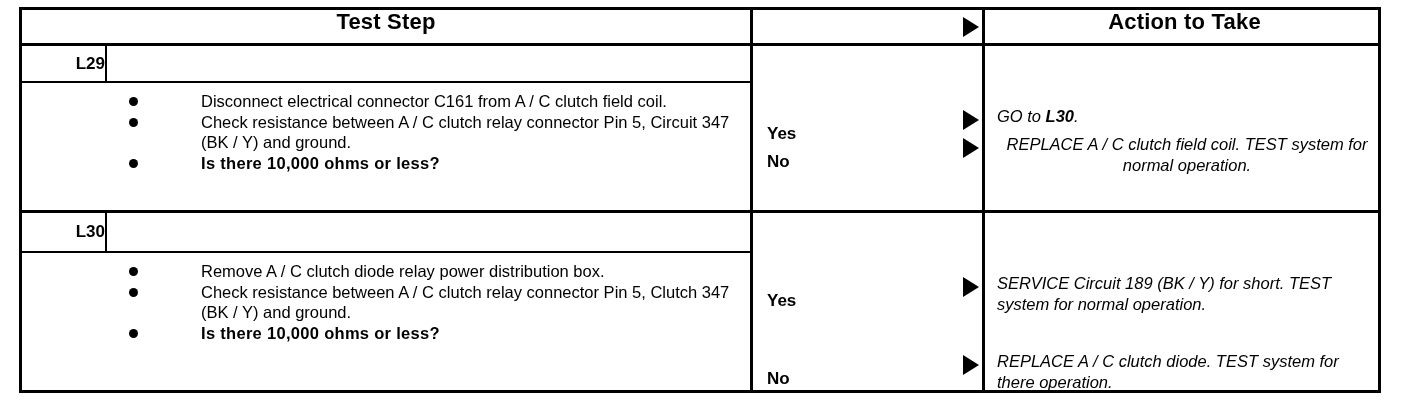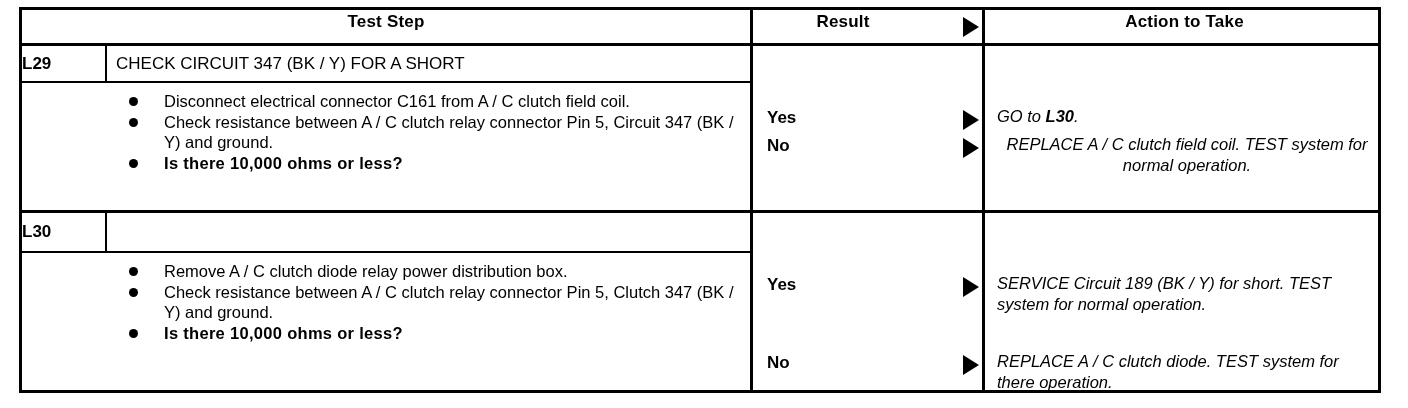--- a/index.html
+++ b/index.html
@@ -76,21 +76,21 @@
 
   
   .hdr {
     position: absolute;
     top: 0;
     height: 24px;
     display: flex;
     align-items: center;
     justify-content: center;
     font-weight: bold;
-    font-size: 17px;
+    font-size: 22px;
     letter-spacing: .2px;
   }
   .hdr-teststep { left: 0;     width: 728px; }
   .hdr-result   { left: 731px; width: 180px; }
   .hdr-action   { left: 963px; width: 399px; }
 
   
   .tri {
     width: 0;
     height: 0;
@@ -102,21 +102,21 @@
     position: absolute;
     left: 941px;
     top: 7px;
   }
 
   
   .step-id {
     position: absolute;
     left: 0;
     width: 83px;
-    text-align: left;
+    text-align: right;
     font-weight: bold;
     font-size: 17px;
   }
   .step-title {
     position: absolute;
     left: 94px;
     font-size: 17px;
     white-space: nowrap;
   }
   .step-id-l29    { top: 44px; }
@@ -142,29 +142,30 @@
   }
   .bullet-dot {
     position: absolute;
     left: 13px;
     top: 6px;
     width: 9px;
     height: 9px;
     border-radius: 50%;
     background: #000;
   }
-  .bullet-text { display: block; }
+  .bullet-text { display: block; margin-left: 37px; }
   .bullet-item.bold .bullet-text { font-weight: bold; letter-spacing: .3px; }
 
   
   .result-cell {
     position: absolute;
     left: 745px;
     font-size: 17px;
     font-weight: bold;
+    margin-top: 16px;
   }
   .result-yes-l29 { top: 98px; }
   .result-no-l29  { top: 126px; }
   .result-yes-l30 { top: 265px; }
   .result-no-l30  { top: 343px; }
 
   
   .tri-l29-yes { top: 100px; }
   .tri-l29-no  { top: 128px; }
   .tri-l30-yes { top: 267px; }
@@ -197,26 +198,24 @@
     <div class="vrule vrule-result"></div>
     <div class="vrule vrule-action"></div>
     <div class="hrule hrule-header"></div>
     <div class="hrule hrule-mid"></div>
     <div class="hrule hrule-title hrule-title-l29"></div>
     <div class="hrule hrule-title hrule-title-l30"></div>
     <div class="vrule-stepid vrule-stepid-l29"></div>
     <div class="vrule-stepid vrule-stepid-l30"></div>
 
     <div class="hdr hdr-teststep">Test Step</div>
-    <div class="hdr hdr-result">Result</div>
     <div class="tri tri-header"></div>
     <div class="hdr hdr-action">Action to Take</div>
 
     <div class="step-id step-id-l29">L29</div>
-    <div class="step-title step-title-l29">CHECK CIRCUIT 347 (BK / Y) FOR A SHORT</div>
 
     <div class="bullets bullets-l29">
       <div class="bullet-item">
         <span class="bullet-dot"></span>
         <span class="bullet-text">Disconnect electrical connector C161 from A / C clutch field coil.</span>
       </div>
       <div class="bullet-item">
         <span class="bullet-dot"></span>
         <span class="bullet-text">Check resistance between A / C clutch relay connector Pin 5, Circuit 347 (BK / Y) and ground.</span>
       </div>

